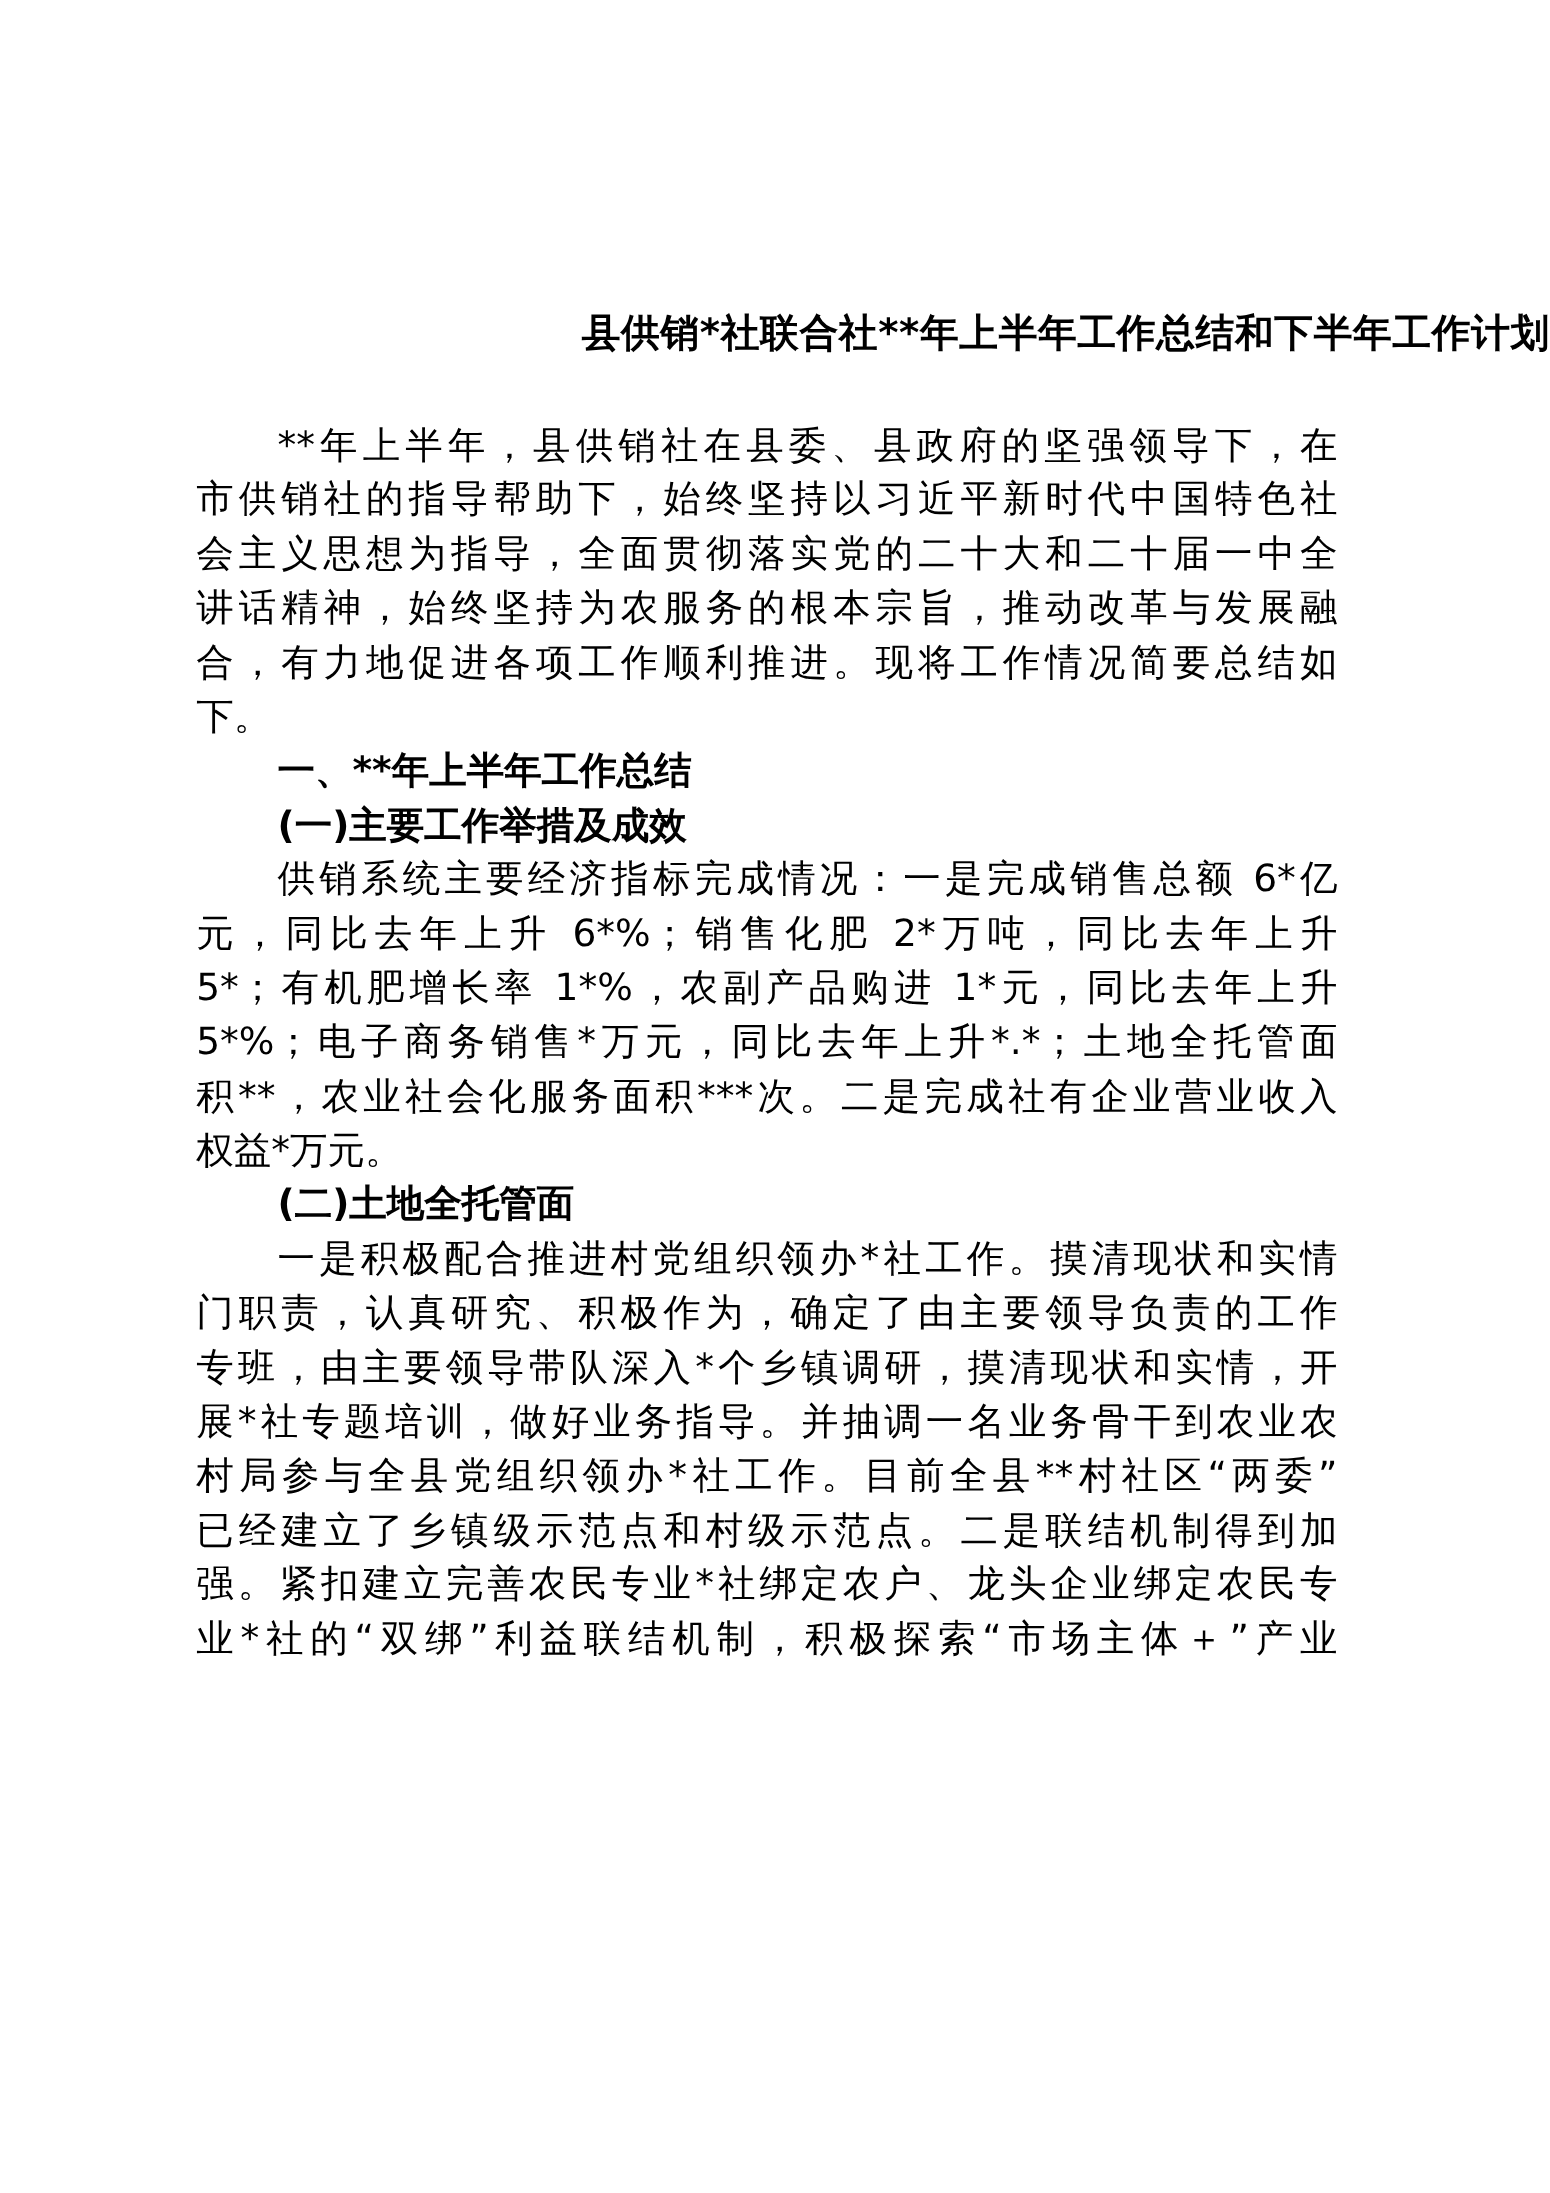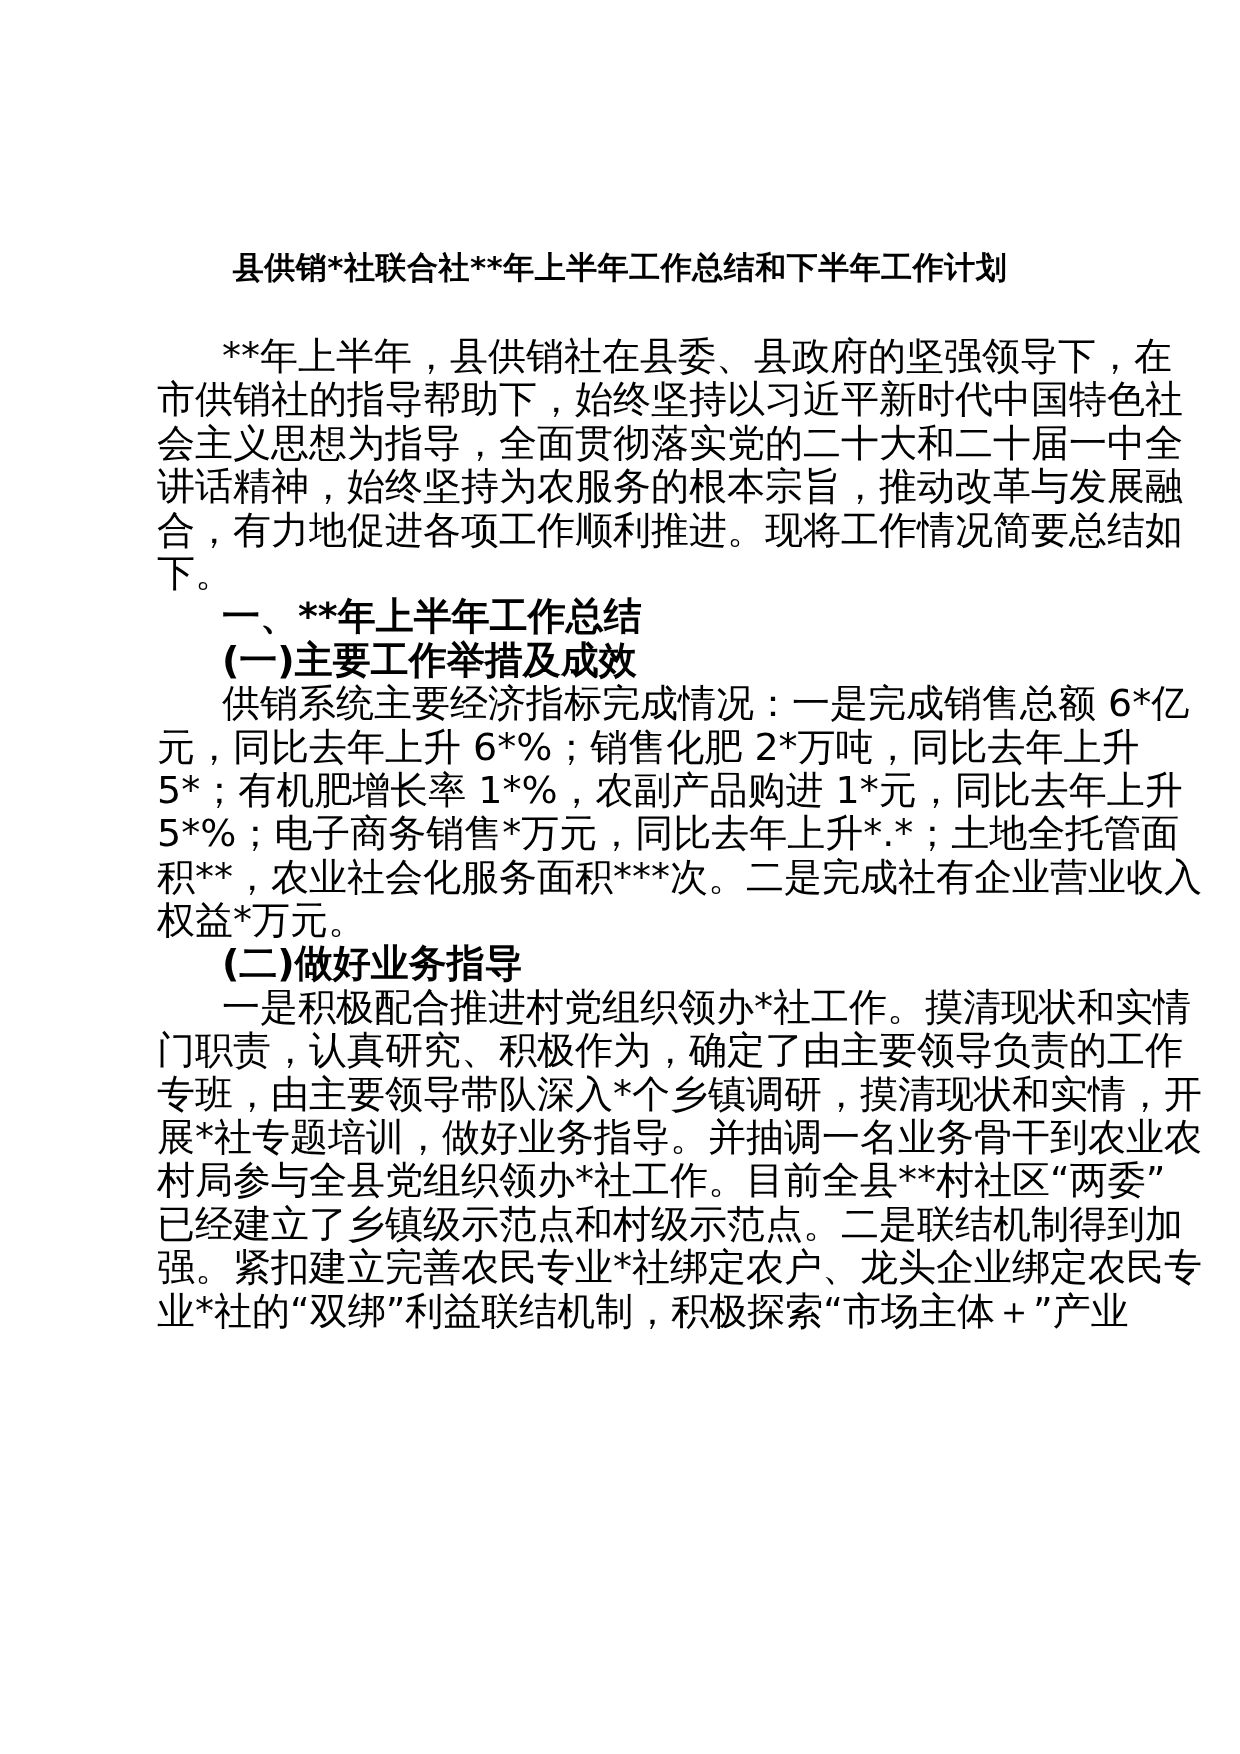--- a/index.html
+++ b/index.html
@@ -1,22 +1,22 @@
 <!DOCTYPE html>
 <html><head>
 <meta charset="utf-8">
 <style>
   html, body { margin: 0; padding: 0; background: #ffffff; }
   body { width: 1240px; height: 1754px; position: relative; overflow: hidden;
          font-family: "DejaVu Sans", "Liberation Sans", sans-serif; color: #000; }
   .page { position: absolute; left: 0; top: 0; width: 1240px; height: 1754px; background: #fff; }
-  .title { position: absolute; left: 0; top: 246px; width: 1240px; text-align: center;
+  .title { position: absolute; left: 0; top: 246px; width: 1240px; text-align: right;
            font-size: 31px; font-weight: bold; line-height: 42px; letter-spacing: 0.5px; }
   .body { position: absolute; left: 157px; top: 335px; width: 913px; }
-  .line { height: 43.4px; line-height: 43.4px; font-size: 38px; white-space: nowrap;
+  .line { height: 43.4px; line-height: 43.4px; font-size: 30px; white-space: nowrap;
           text-align: justify; text-align-last: justify; overflow: visible; }
   .line.last { text-align-last: left; }
   .line.indent { padding-left: 65px; }
   .line.heading { font-weight: bold; text-align-last: left; }
 </style>
 </head>
 <body>
 
 <div class="page">
   <div class="title">县供销*社联合社**年上半年工作总结和下半年工作计划</div>
@@ -37,21 +37,21 @@
 
     <div>
       <div class="line indent">供销系统主要经济指标完成情况：一是完成销售总额 6*亿</div>
       <div class="line">元，同比去年上升 6*%；销售化肥 2*万吨，同比去年上升</div>
       <div class="line">5*；有机肥增长率 1*%，农副产品购进 1*元，同比去年上升</div>
       <div class="line">5*%；电子商务销售*万元，同比去年上升*.*；土地全托管面</div>
       <div class="line">积**，农业社会化服务面积***次。二是完成社有企业营业收入</div>
       <div class="line last">权益*万元。</div>
     </div>
 
-    <div class="line indent heading">(二)做好业务指导</div>
+    <div class="line indent heading">(二)土地全托管面</div>
 
     <div>
       <div class="line indent">一是积极配合推进村党组织领办*社工作。摸清现状和实情</div>
       <div class="line">门职责，认真研究、积极作为，确定了由主要领导负责的工作</div>
       <div class="line">专班，由主要领导带队深入*个乡镇调研，摸清现状和实情，开</div>
       <div class="line">展*社专题培训，做好业务指导。并抽调一名业务骨干到农业农</div>
       <div class="line">村局参与全县党组织领办*社工作。目前全县**村社区“两委”</div>
       <div class="line">已经建立了乡镇级示范点和村级示范点。二是联结机制得到加</div>
       <div class="line">强。紧扣建立完善农民专业*社绑定农户、龙头企业绑定农民专</div>
       <div class="line">业*社的“双绑”利益联结机制，积极探索“市场主体＋”产业</div>

